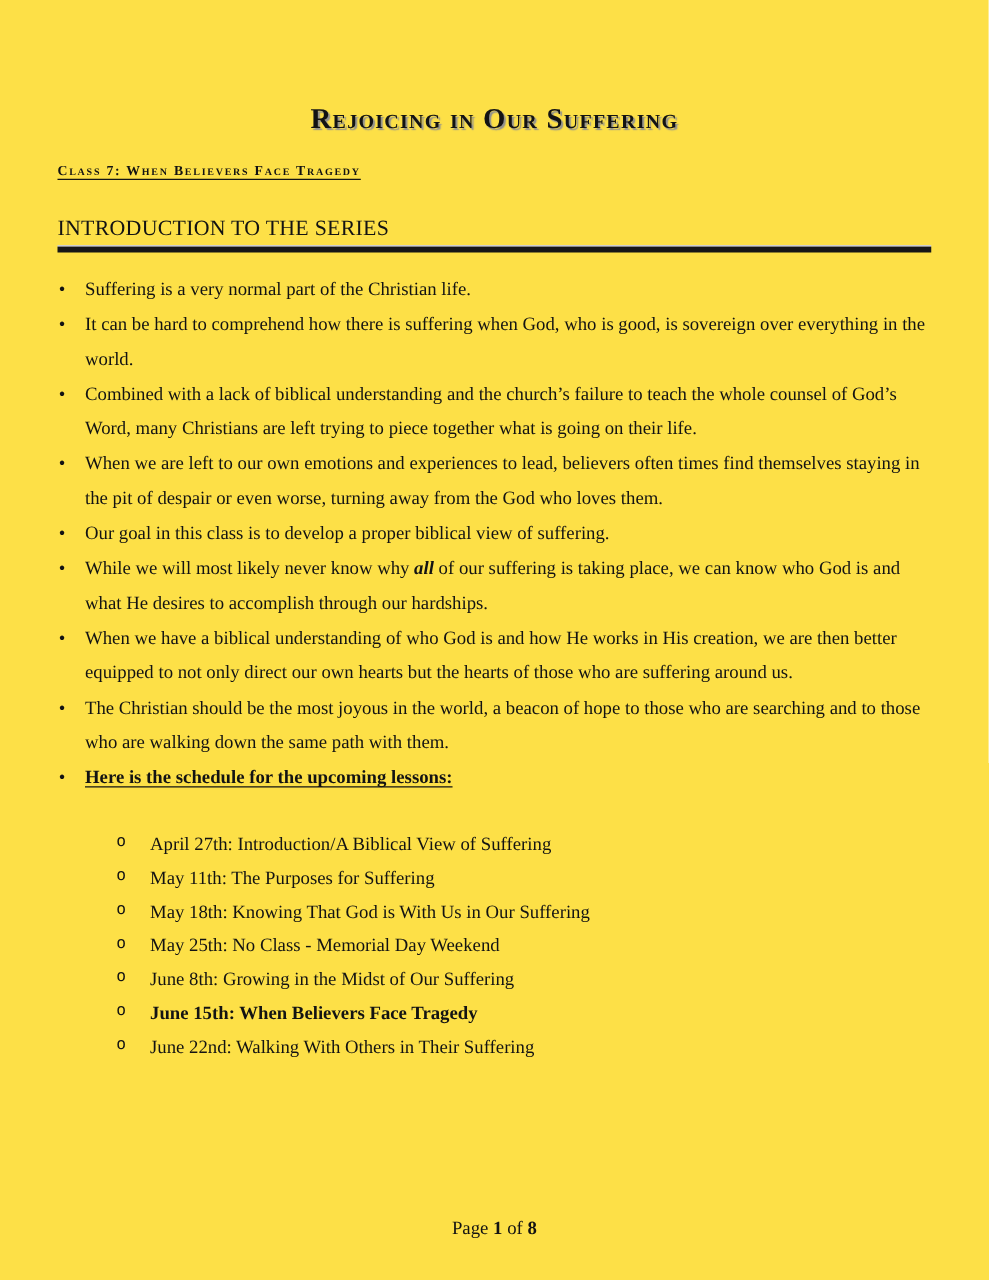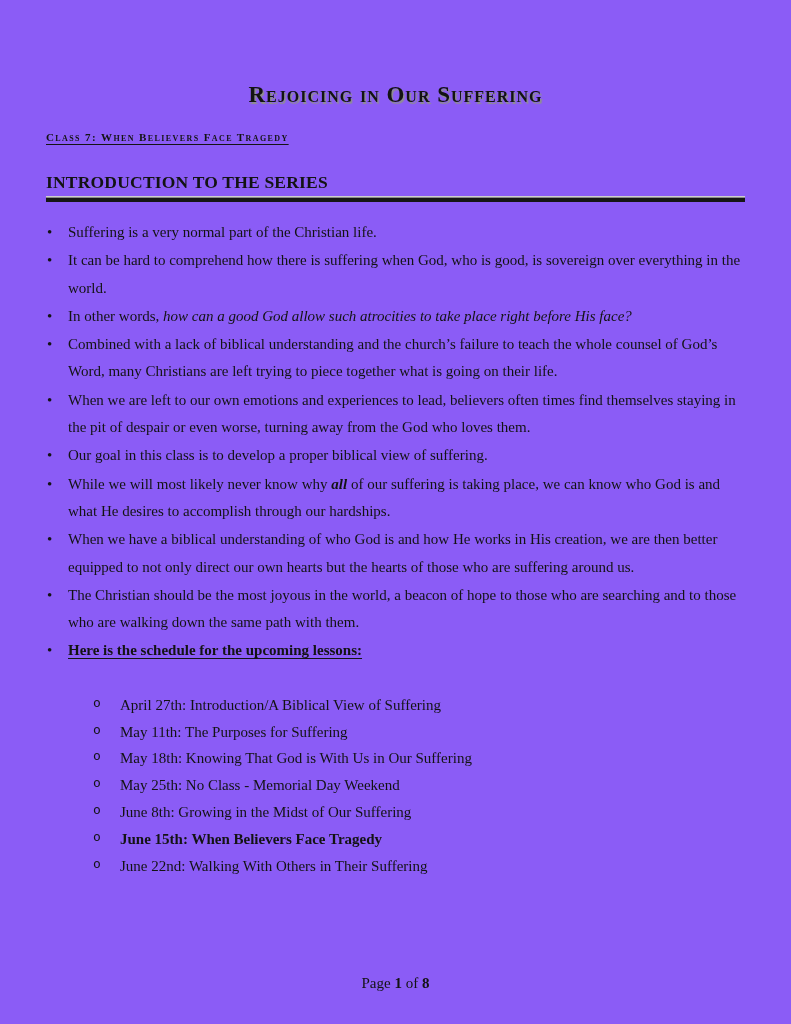--- a/index.html
+++ b/index.html
@@ -1,21 +1,21 @@
 <!DOCTYPE html>
 <html><head>
 <meta charset="utf-8">
 <style>
   html, body { margin: 0; padding: 0; background: #ffffff; }
   .page {
     position: relative;
     width: 791px;
     height: 1024px;
     margin: 0 auto;
-    background: #8b5cf6;
+    background: #fde047;
     box-sizing: border-box;
     padding: 82px 46px 12px 46px;
     font-family: "Liberation Serif", "DejaVu Serif", serif;
     color: #131313;
     overflow: hidden;
   }
   .doc-title {
     text-align: center;
     font-size: 23px;
     font-weight: bold;
@@ -29,21 +29,21 @@
     font-size: 11px;
     font-weight: bold;
     font-variant: small-caps;
     letter-spacing: 1.4px;
     text-decoration: underline;
     text-underline-offset: 3px;
   }
   .section-heading {
     margin-top: 29px;
     font-size: 17.5px;
-    font-weight: bold;
+    font-weight: normal;
     letter-spacing: 0.2px;
   }
   .section-rule {
     margin-top: 3px;
     height: 6px;
     background: linear-gradient(to bottom,
       #cfcfcf 0px, #cfcfcf 1px,
       #8a8a8a 1px, #8a8a8a 2px,
       #161616 2px, #161616 6px);
   }
@@ -116,21 +116,20 @@
 
   <div class="doc-subtitle">Class 7: When Believers Face Tragedy</div>
 
   <div class="section-heading">INTRODUCTION TO THE SERIES</div>
 
   <div class="section-rule"></div>
 
   <ul class="bullet-list" id="bullet-list">
       <li><span class="seg-normal">Suffering is a very normal part of the Christian life.</span></li>
       <li><span class="seg-normal">It can be hard to comprehend how there is suffering when God, who is good, is sovereign over everything in the world.</span></li>
-      <li><span class="seg-normal">In other words, </span><span class="seg-italic">how can a good God allow such atrocities to take place right before His face?</span></li>
       <li><span class="seg-normal">Combined with a lack of biblical understanding and the church’s failure to teach the whole counsel of God’s Word, many Christians are left trying to piece together what is going on their life.</span></li>
       <li><span class="seg-normal">When we are left to our own emotions and experiences to lead, believers often times find themselves staying in the pit of despair or even worse, turning away from the God who loves them.</span></li>
       <li><span class="seg-normal">Our goal in this class is to develop a proper biblical view of suffering.</span></li>
       <li><span class="seg-normal">While we will most likely never know why </span><span class="seg-bold_italic">all</span><span class="seg-normal"> of our suffering is taking place, we can know who God is and what He desires to accomplish through our hardships.</span></li>
       <li><span class="seg-normal">When we have a biblical understanding of who God is and how He works in His creation, we are then better equipped to not only direct our own hearts but the hearts of those who are suffering around us.</span></li>
       <li><span class="seg-normal">The Christian should be the most joyous in the world, a beacon of hope to those who are searching and to those who are walking down the same path with them.</span></li>
       <li><span class="seg-bold_underline">Here is the schedule for the upcoming lessons:</span></li>
     </ul>
 
   <ul class="schedule-list" id="schedule-list">

